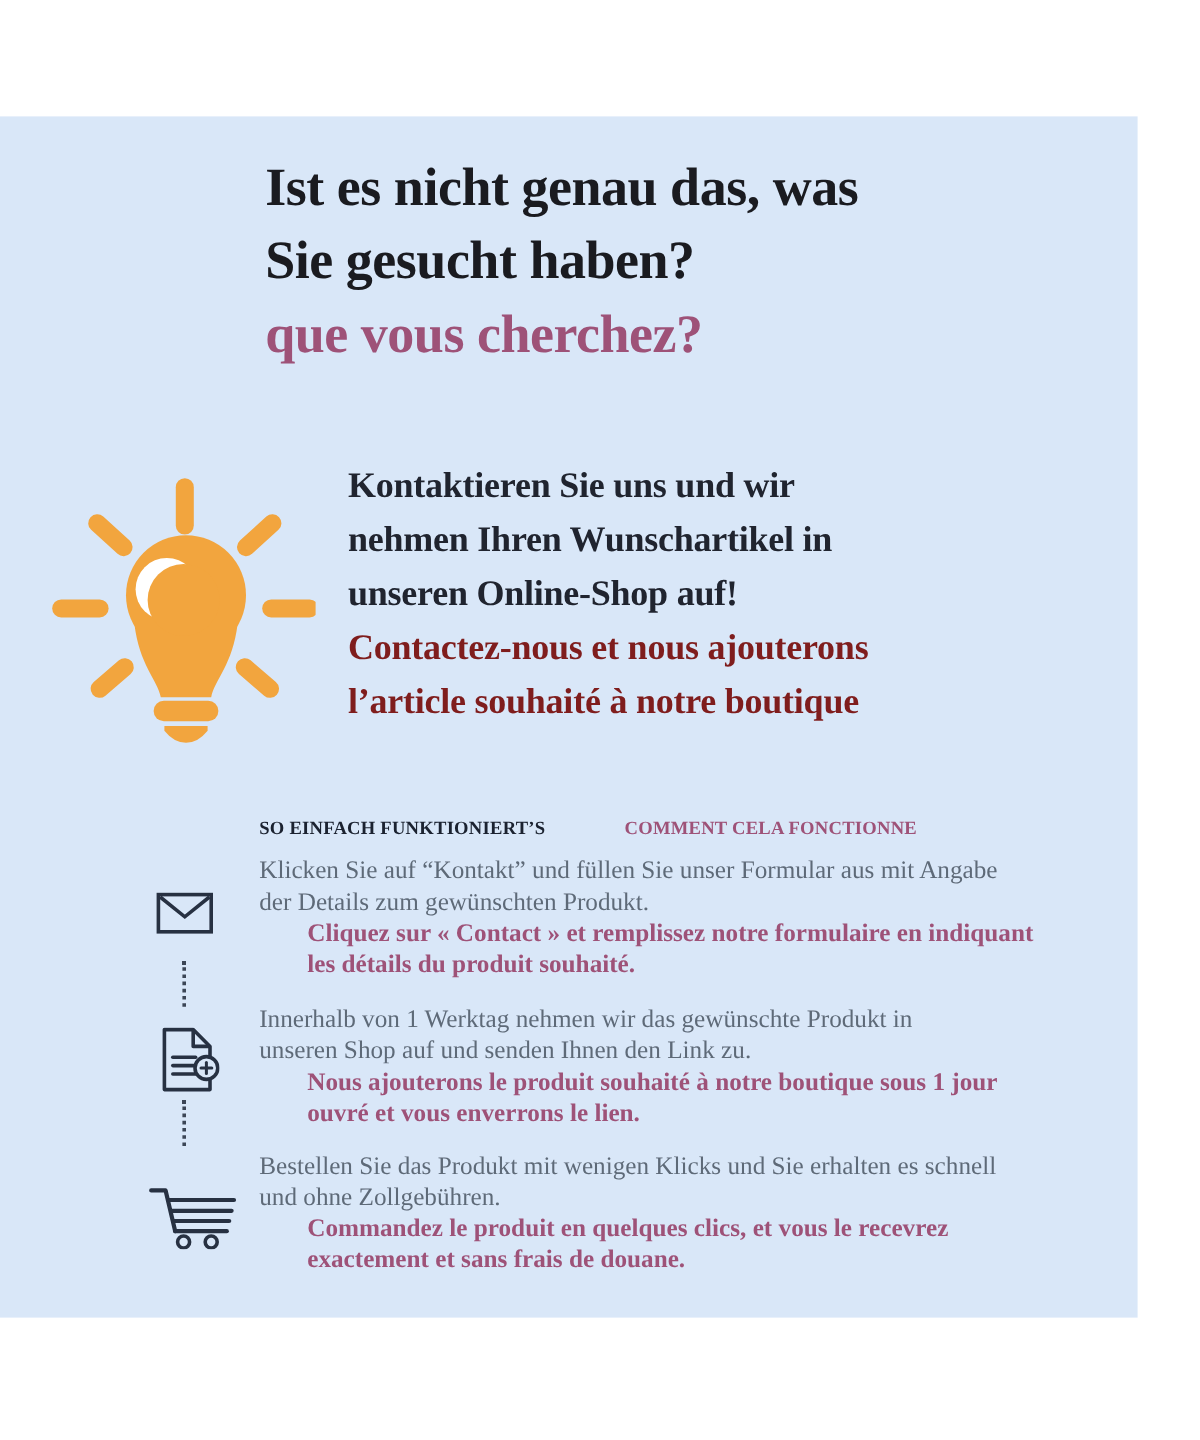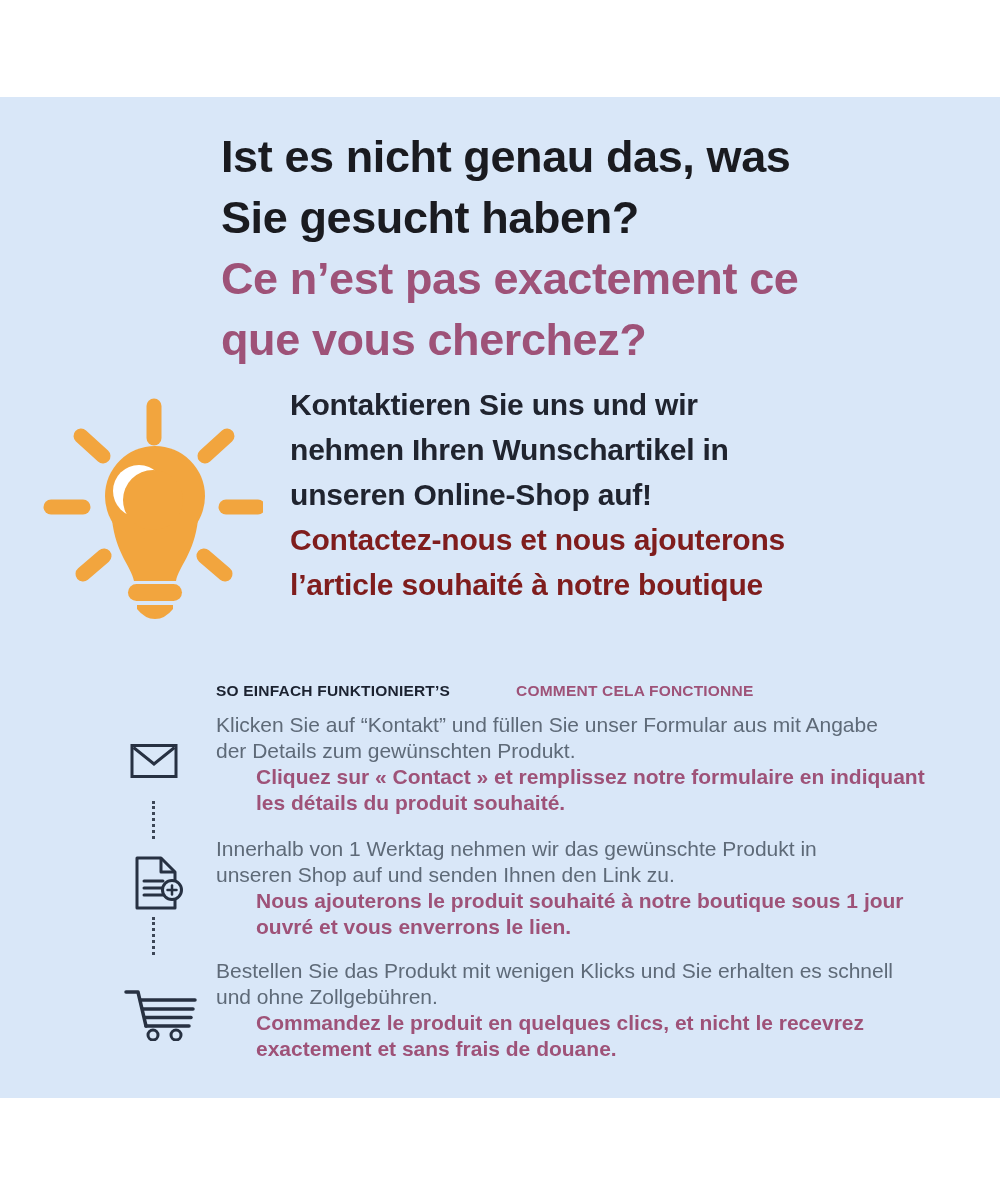--- a/index.html
+++ b/index.html
@@ -1,22 +1,23 @@
 <!DOCTYPE html>
 <html><head>
 <meta charset="utf-8">
 <style>
   html, body { margin: 0; padding: 0; background: #ffffff; }
   .canvas {
     position: relative;
-    width: 1000px;
+    width: 904px;
     height: 1200px;
     background: #ffffff;
     overflow: hidden;
-    font-family: Liberation Sans, sans-serif;
+    font-family: Liberation Serif, serif;
+    padding-left: 44px;
   }
   .panel {
     position: absolute;
     left: 0; top: 97px;
     width: 1000px; height: 1001px;
     background: #d9e7f8;
   }
   
   .headline { position: absolute; left: 221px; top: 126px; }
   .headline .line {
@@ -67,21 +68,20 @@
 </style>
 </head>
 <body>
 
 <div class="canvas">
   <div class="panel"></div>
 
   <div class="headline">
     <div class="line de">Ist es nicht genau das, was</div>
     <div class="line de">Sie gesucht haben?</div>
-    <div class="line fr">Ce n’est pas exactement ce</div>
     <div class="line fr">que vous cherchez?</div>
   </div>
 
   <svg class="bulb" width="220" height="222" viewBox="0 0 220 222" aria-hidden="true">
     <g stroke="#f2a53e" stroke-width="15" stroke-linecap="round">
       <line x1="111" y1="8" x2="111" y2="40"></line>
       <line x1="38" y1="38" x2="60" y2="58"></line>
       <line x1="184" y1="38" x2="162" y2="58"></line>
       <line x1="8" y1="109" x2="40" y2="109"></line>
       <line x1="183" y1="109" x2="215" y2="109"></line>
@@ -157,16 +157,16 @@
   <div class="step-text step2">
     <div class="line gl">Innerhalb von 1 Werktag nehmen wir das gewünschte Produkt in</div>
     <div class="line gl">unseren Shop auf und senden Ihnen den Link zu.</div>
     <div class="line fl">Nous ajouterons le produit souhaité à notre boutique sous 1 jour</div>
     <div class="line fl">ouvré et vous enverrons le lien.</div>
   </div>
 
   <div class="step-text step3">
     <div class="line gl">Bestellen Sie das Produkt mit wenigen Klicks und Sie erhalten es schnell</div>
     <div class="line gl">und ohne Zollgebühren.</div>
-    <div class="line fl">Commandez le produit en quelques clics, et nicht le recevrez</div>
+    <div class="line fl">Commandez le produit en quelques clics, et vous le recevrez</div>
     <div class="line fl">exactement et sans frais de douane.</div>
   </div>
 </div>
 
 </body></html>

